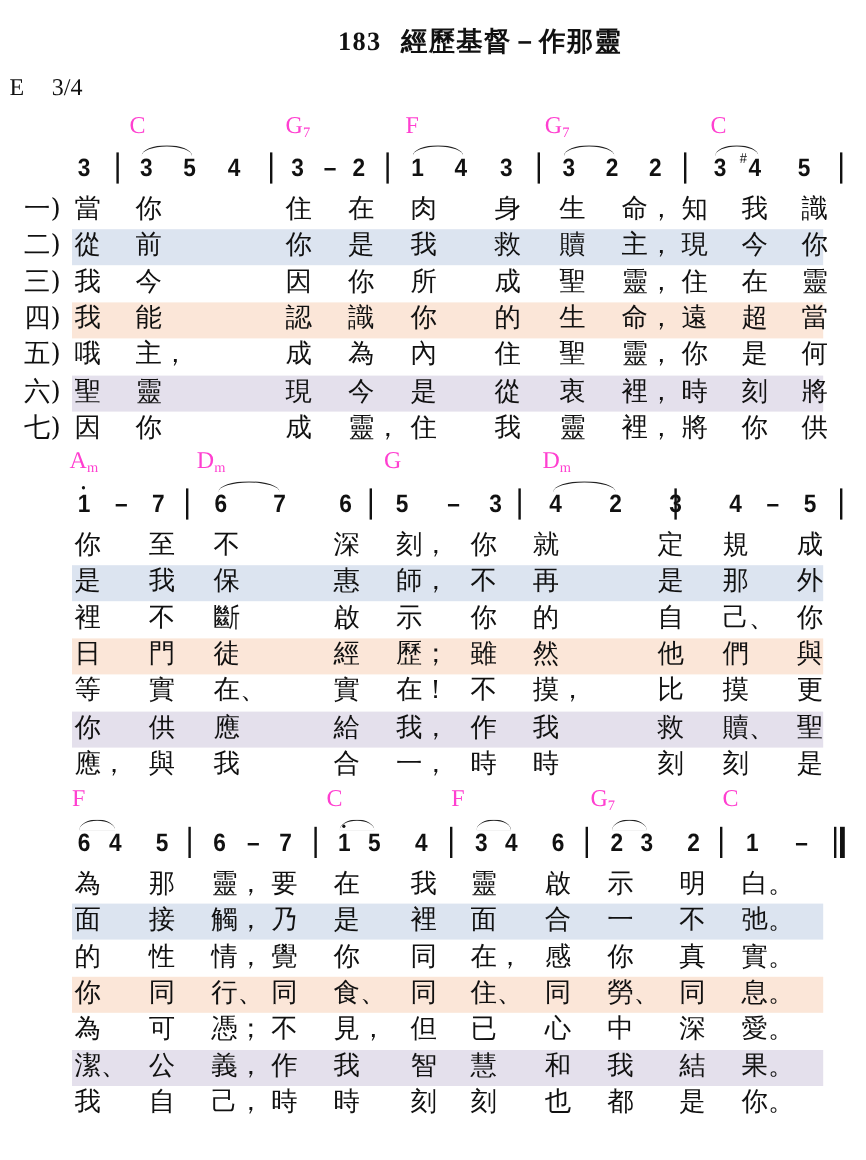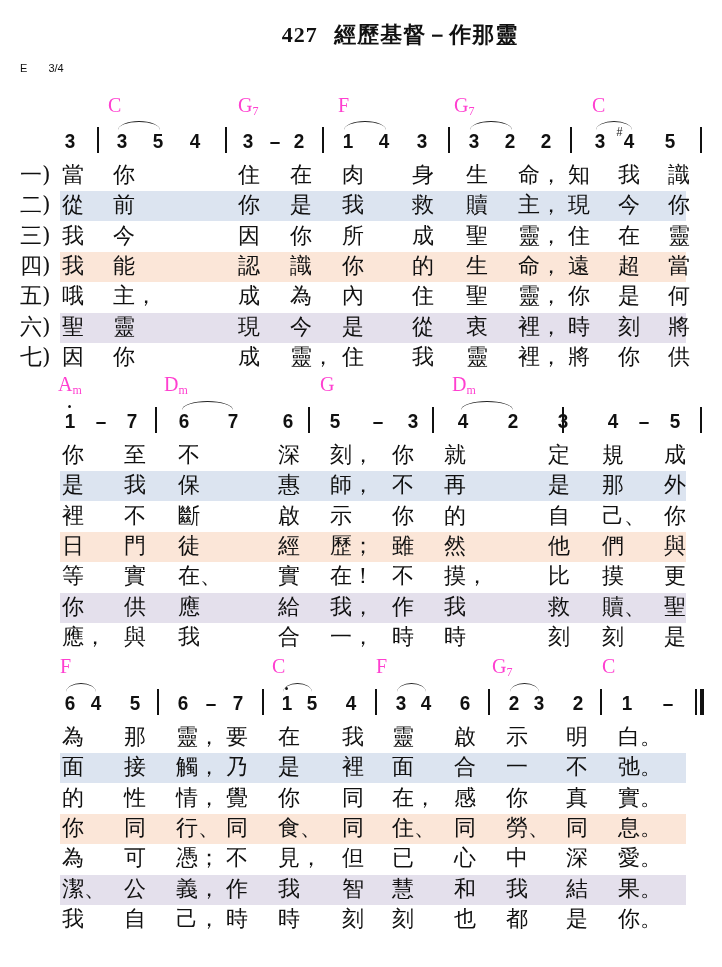--- a/index.html
+++ b/index.html
@@ -2,21 +2,21 @@
 <html><head>
 <meta charset="utf-8">
 <style>
   html, body { margin:0; padding:0; }
   body { width:722px; height:967px; background:#ffffff; position:relative; overflow:hidden;
          font-family:"DejaVu Sans", sans-serif; color:#111; }
   .abs { position:absolute; }
   .title { left:0; width:800px; top:20px; text-align:center; font-size:22px; font-weight:bold;
            font-family:"Liberation Serif", serif; letter-spacing:1px; }
   .title .num { font-family:"Liberation Serif", serif; margin-right:10px; }
-  .key { left:20px; top:62px; font-family:Liberation Sans, sans-serif; font-size:11px; }
+  .key { left:8px; top:62px; font-family:Liberation Serif, serif; font-size:20px; }
   .key span { margin-right:18px; }
   .chord { position:absolute; color:#ff3fd0; font-family:"Liberation Serif", serif; font-size:20px; line-height:20px; }
   .chord sub { font-size:12px; vertical-align:-3px; }
   .note { position:absolute; font-family:"Liberation Sans", sans-serif; font-weight:bold; font-size:21px;
           line-height:22px; width:16px; text-align:center; transform:scaleX(0.9); }
   .note .dot { position:absolute; left:6px; top:-5px; width:3px; height:3px; border-radius:50%; background:#111; }
   .note .sharp { position:absolute; left:-6px; top:-9px; font-size:12px; font-weight:normal; }
   .bar { position:absolute; width:1.5px; background:#111; height:26px; }
   .bar.thick { width:4px; }
   .slur { position:absolute; border-top:1.5px solid #222; border-radius:50% 50% 0 0 / 100% 100% 0 0; height:8px; }
@@ -24,21 +24,21 @@
   .band.blue { background:#dce4f0; }
   .band.peach { background:#fbe6d8; }
   .band.lav { background:#e4e0ec; }
   .lyr { position:absolute; font-family:"DejaVu Serif", serif; font-size:22px; line-height:26px; width:26px; text-align:center; }
   .vnum { position:absolute; left:20px; font-family:"DejaVu Serif", serif; font-size:22px; line-height:26px; }
 </style>
 </head>
 <body>
 
 <div class="abs title" style="left:0;width:800px;">
-  <span class="num">427</span>
+  <span class="num">183</span>
   <span>經歷基督－作那靈</span>
 </div>
 <div class="abs key">
   <span>E</span>
   <span>3/4</span>
 </div>
 
 <div id="score">
     <div class="band blue" style="top: 191.3px;"></div>
     <div class="band peach" style="top: 251.9px;"></div>

